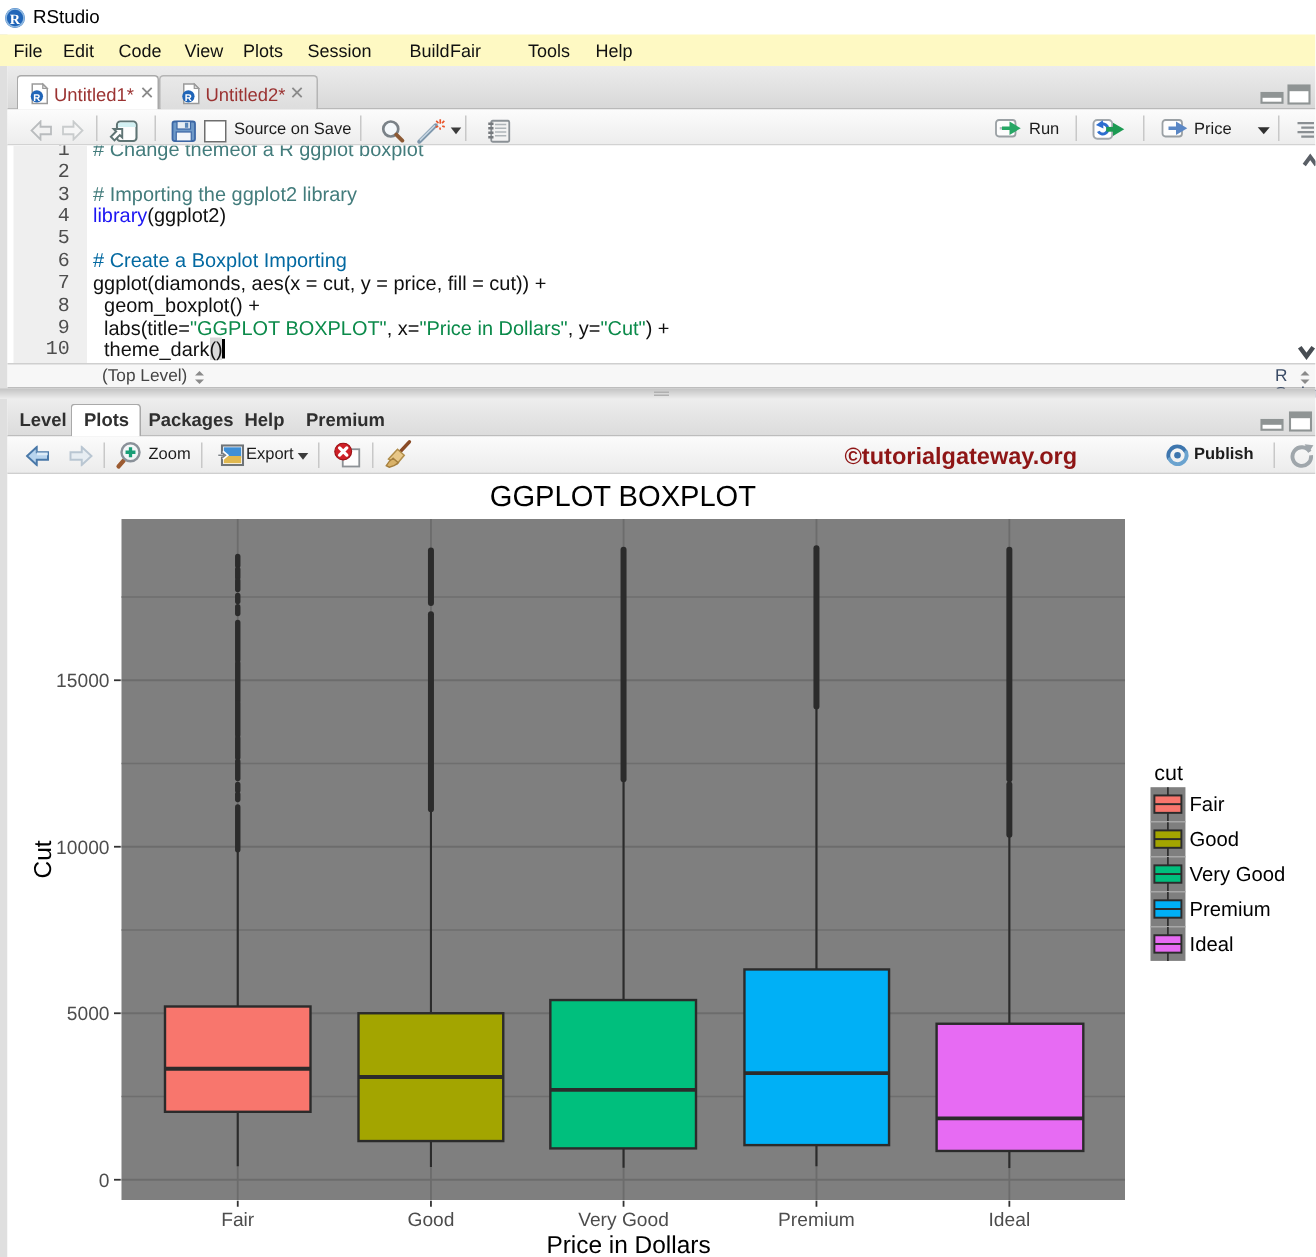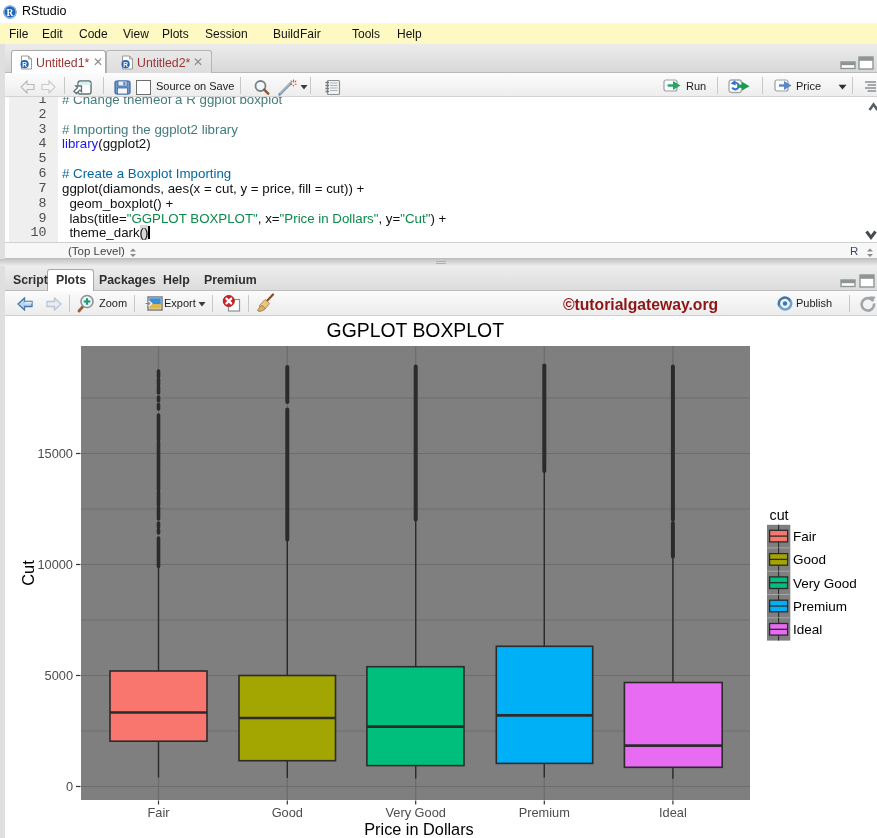--- a/index.html
+++ b/index.html
@@ -223,21 +223,21 @@
       <path d="M2 7 L5 10 L8 7 Z" fill="#8a8a8a"></path>
     </svg>
 </div>
 
 <div class="abs" style="left:0px;top:259px;width:877px;height:7px;background:linear-gradient(#c3c3c3,#ededed);"></div>
 <div class="abs" style="left:436px;top:261px;width:10px;height:1px;background:#b0b0b0;"></div>
 <div class="abs" style="left:436px;top:263px;width:10px;height:1px;background:#b0b0b0;"></div>
 
 <div class="abs" style="left:5px;top:266px;width:872px;height:25px;background:linear-gradient(#ededed,#dcdcdc);border-bottom:1px solid #bdbdbd;box-sizing:border-box;"></div>
 <div class="abs" style="left:47px;top:269px;width:47px;height:22px;background:#fff;border:1px solid #a9a9a9;border-bottom:none;border-radius:3px 3px 0 0;box-sizing:border-box;"></div>
-<div class="abs" style="left:13px;top:273px;font-size:12.3px;font-weight:bold;color:#2f2f2f;">Script</div>
+<div class="abs" style="left:13px;top:273px;font-size:12.3px;font-weight:bold;color:#2f2f2f;">Level</div>
 <div class="abs" style="left:56px;top:273px;font-size:12.3px;font-weight:bold;color:#2f2f2f;">Plots</div>
 <div class="abs" style="left:99px;top:273px;font-size:12.3px;font-weight:bold;color:#2f2f2f;">Packages</div>
 <div class="abs" style="left:163px;top:273px;font-size:12.3px;font-weight:bold;color:#2f2f2f;">Help</div>
 <div class="abs" style="left:204px;top:273px;font-size:12.3px;font-weight:bold;color:#2f2f2f;">Premium</div>
 
 <svg class="abs" style="left:840px;top:274px" width="16" height="14" viewBox="0 0 16 14">
   <rect x="1" y="6" width="14" height="6.5" fill="#fff" stroke="#8f9494" stroke-width="1.4"></rect>
   <rect x="1" y="6" width="14" height="3.2" fill="#8f9494"></rect>
 </svg>
 <svg class="abs" style="left:859px;top:274px" width="16" height="14" viewBox="0 0 16 14">
@@ -295,21 +295,21 @@
     <path d="M2.5 17.5 C4 14.5 5.5 13.5 7 12.5 L10.5 15.5 C9 17 7 18 4.5 18.5 Z" fill="#d9b269" stroke="#a57f3e" stroke-width="1"></path>
   </svg>
 
   <div class="abs" style="left:563px;top:296px;font-size:15.7px;font-weight:bold;color:#8e1515;">©tutorialgateway.org</div>
 
   <svg class="abs" style="left:777px;top:296px" width="16" height="15" viewBox="0 0 16 15">
     <path d="M2.2 9.5 A6 6 0 0 1 13.2 4.8" fill="none" stroke="#3e76ae" stroke-width="2.6" stroke-linecap="round"></path>
     <path d="M13.8 5.5 A6 6 0 0 1 2.8 10.2" fill="none" stroke="#6ba3cf" stroke-width="2.6" stroke-linecap="round"></path>
     <circle cx="8" cy="7.5" r="2.2" fill="#3e76ae"></circle>
   </svg>
-  <div class="abs ttxt" style="left:796px;top:297px;">Publish</div>
+  <div class="abs ttxt" style="left:796px;top:297px;font-weight:bold;">Publish</div>
   <div class="sep" style="left:849px;top:295px;height:17px;"></div>
 
   <svg class="abs" style="left:859px;top:295px" width="17" height="17" viewBox="0 0 17 17">
     <path d="M14.2 6.2 A6.2 6.2 0 1 0 15 8.5" fill="none" stroke="#9fa6ab" stroke-width="2.6"></path>
     <path d="M10.8 1.2 L16.6 1.8 L13.4 6.8 Z" fill="#9fa6ab"></path>
   </svg>
 </div>
 
 <div class="abs" style="left:5px;top:316px;width:872px;height:522px;background:#fff;"></div>
 <svg id="plot" class="abs" style="left:0;top:0;" width="877" height="838" viewBox="0 0 877 838">

